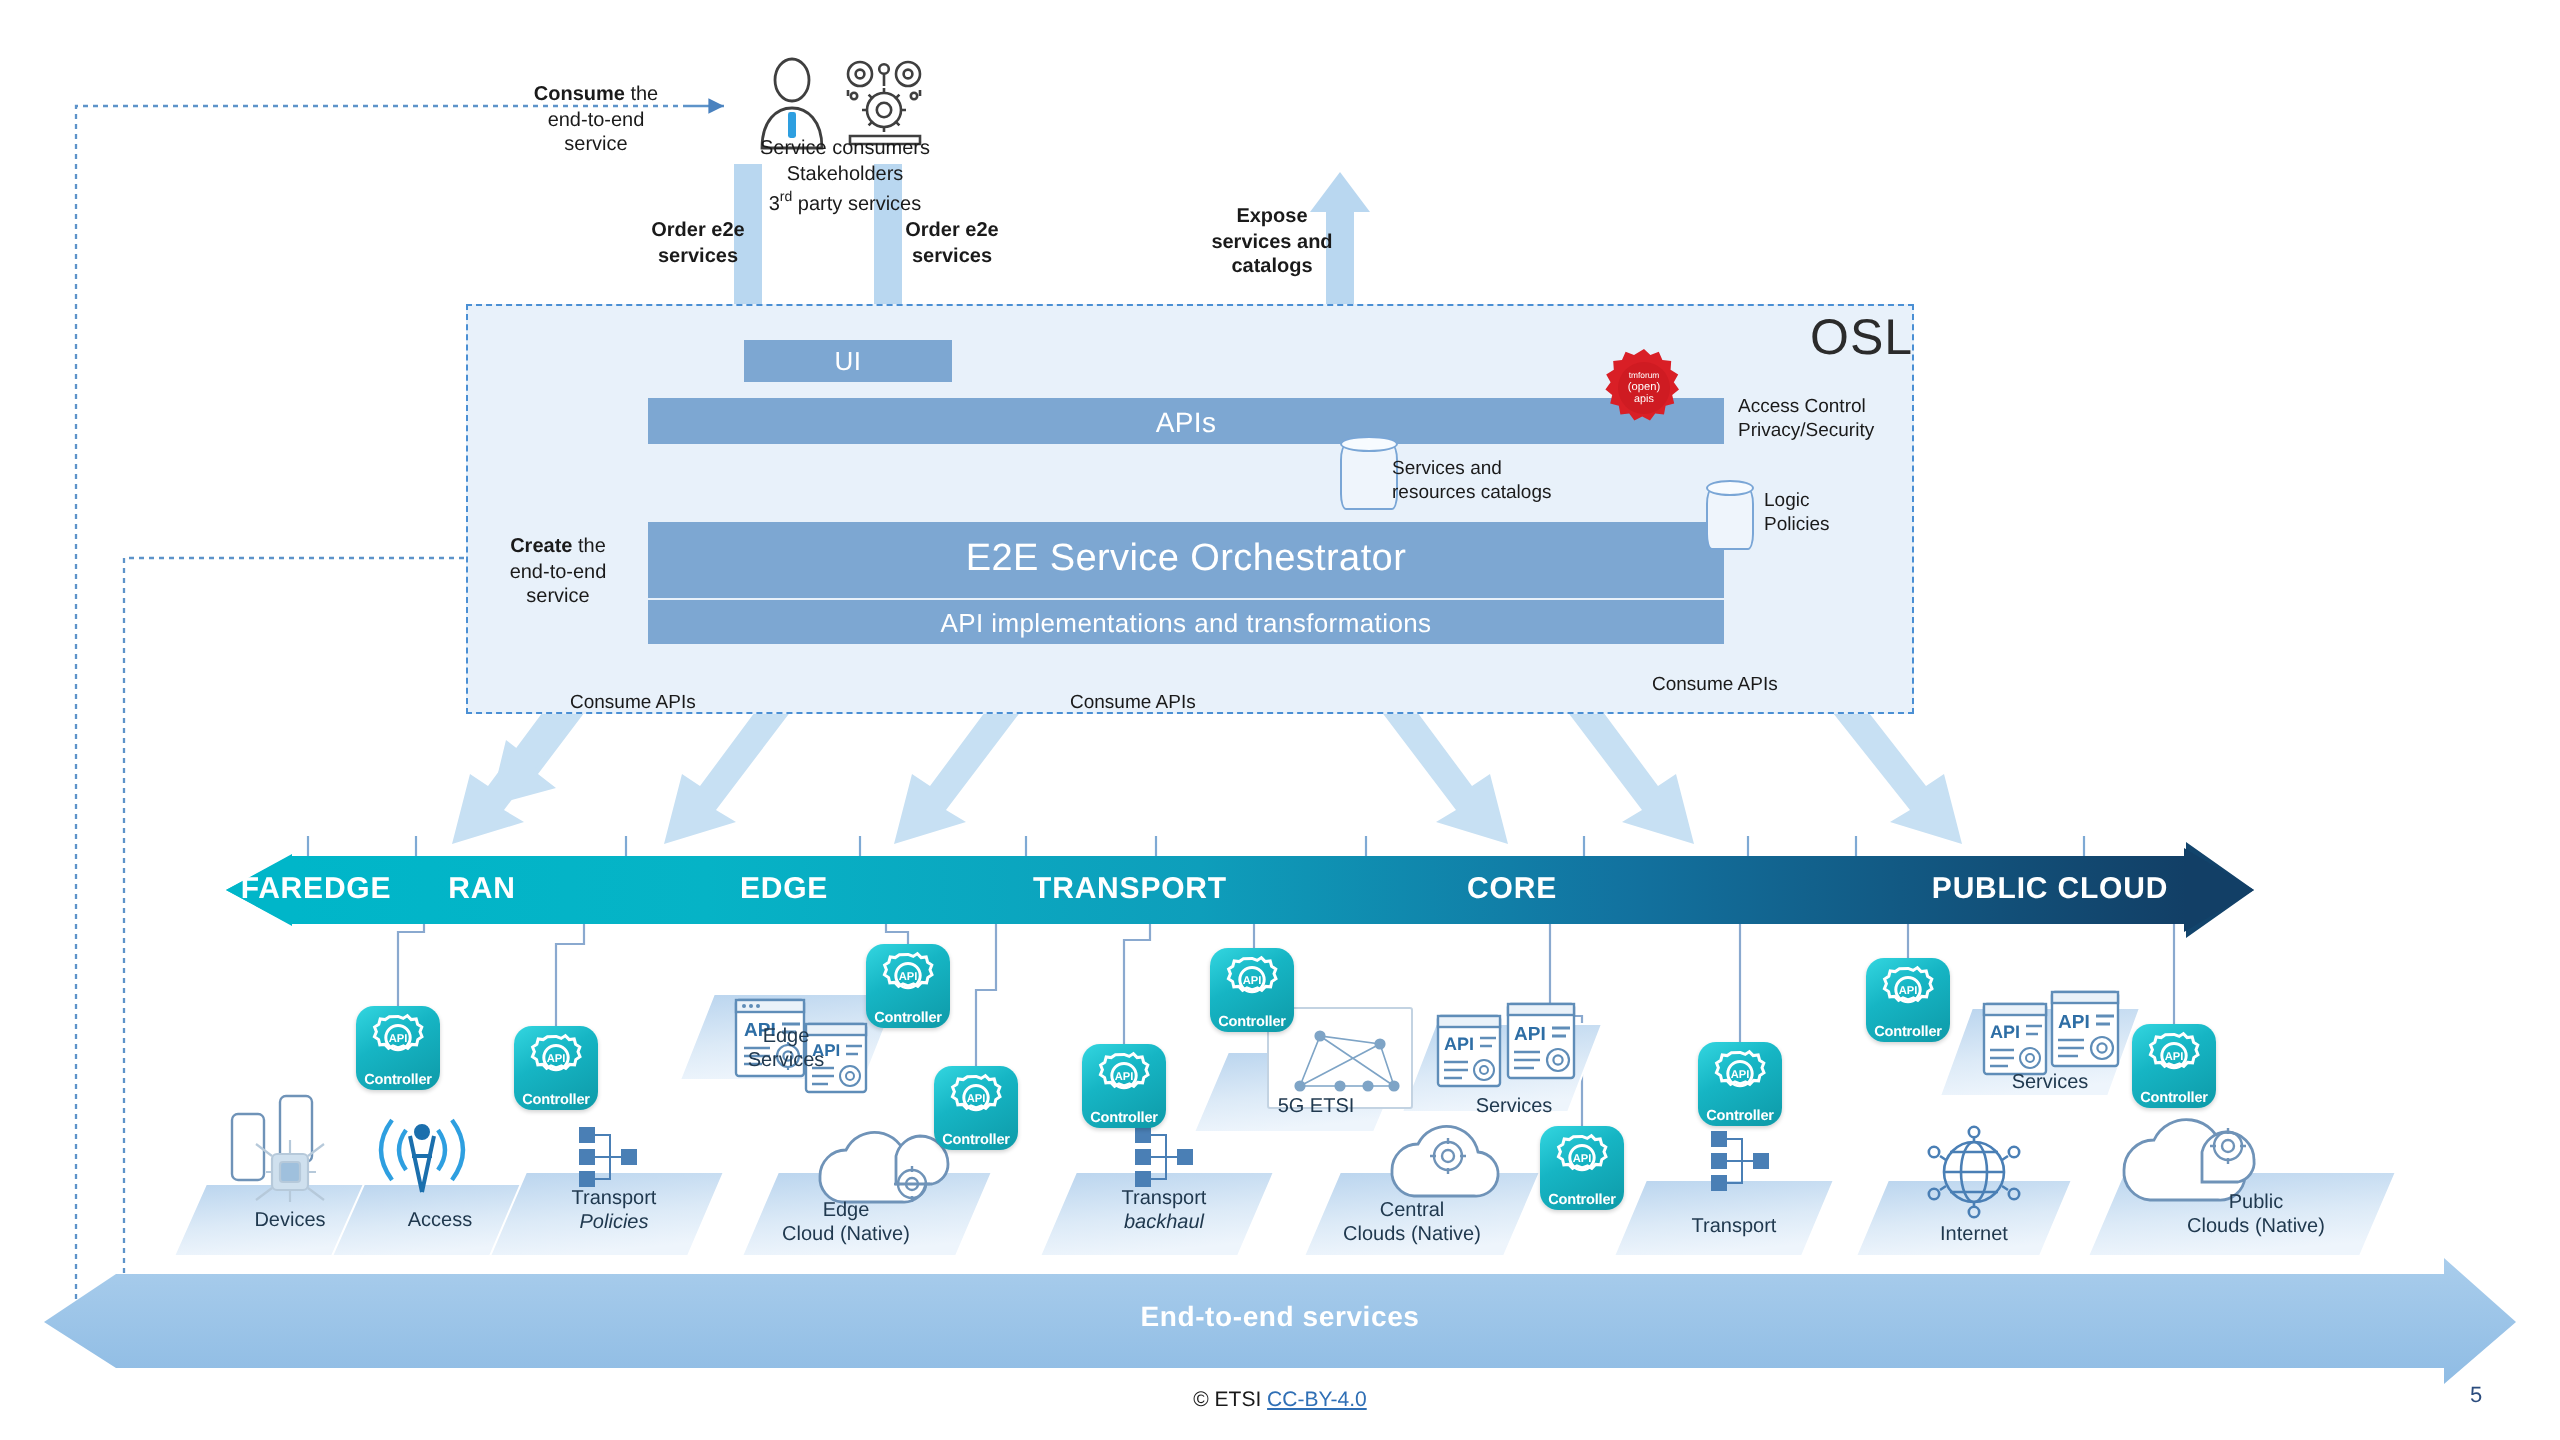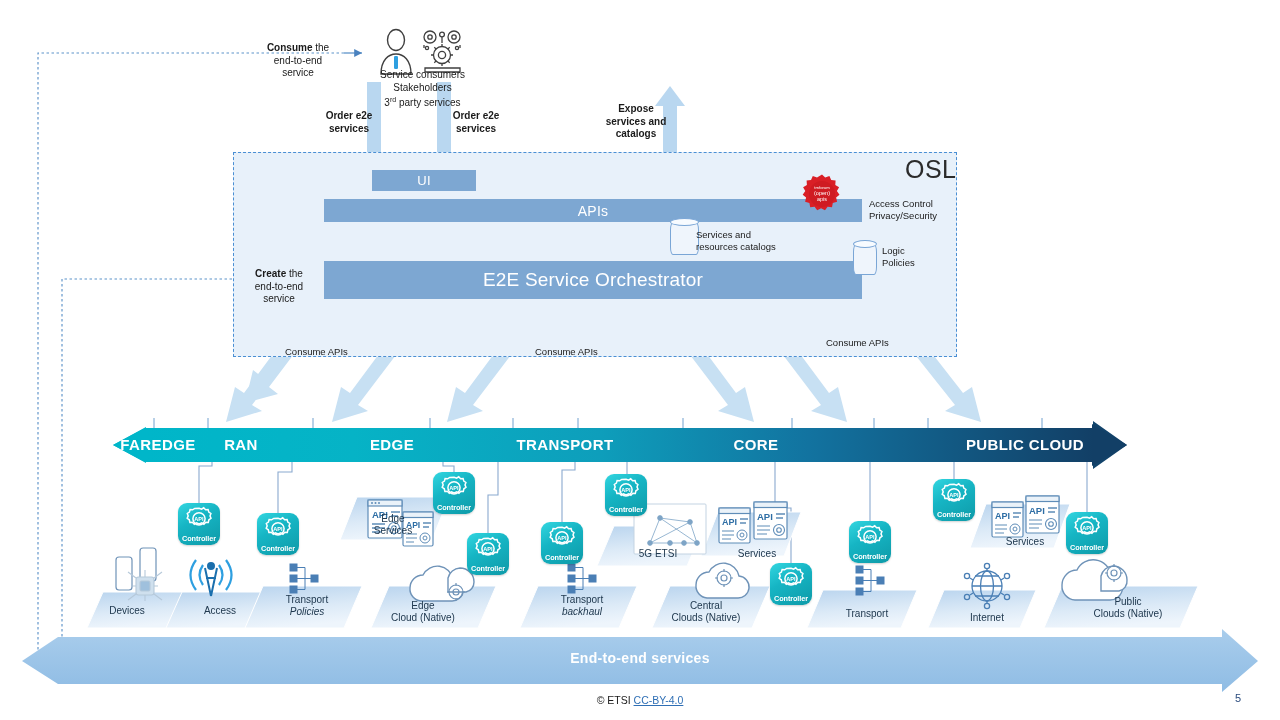--- a/index.html
+++ b/index.html
@@ -237,20 +237,21 @@
       <path d="M22,661 L58,637 L1222,637 L1222,629 L1258,661 L1222,692 L1222,684 L58,684 Z" fill="url(#gradE2E)"></path>
     </g>
   </svg>
 
   <div class="abs" id="osl-panel"></div>
   <div class="abs" id="osl-title">OSL</div>
 
   <div class="abs blue-bar" id="ui-bar">UI</div>
   <div class="abs blue-bar" id="apis-bar">APIs</div>
   <div class="abs blue-bar" id="orch-bar">E2E Service Orchestrator</div>
+  <div class="abs blue-bar" id="apiimpl-bar">API implementations and transformations</div>
 
   <div class="cyl" id="cyl-catalog">
     <div class="body"></div>
       <div class="top"></div>
   </div>
   <div class="cyl" id="cyl-logic">
     <div class="body"></div>
       <div class="top"></div>
   </div>
 
@@ -653,21 +654,21 @@
             <g fill="none" stroke="#ffffff" stroke-width="1.5">
               <path d="M13 2.2 l2.6 1.0 2.1-1.4 1.9 2.0 2.5-0.3 0.7 2.6 2.1 1.4 -0.9 2.4 1.0 2.4 -2.1 1.5 -0.6 2.6 -2.5-0.2 -1.9 2.0 -2.2-1.3 -2.6 1.0 -2.6-1.0 -2.2 1.3 -1.9-2.0 -2.5 0.2 -0.6-2.6 -2.1-1.5 1.0-2.4 -0.9-2.4 2.1-1.4 0.7-2.6 2.5 0.3 2.1-1.4 Z"></path>
               <circle cx="13" cy="12.8" r="6.1"></circle>
             </g>
             <text x="13" y="15.2" font-size="5.6" font-weight="bold" fill="#ffffff" text-anchor="middle" font-family="Liberation Sans, sans-serif">API</text>
           </svg></span>
         <span class="cname">Controller</span>
       </div>
     </div>
 
-  <div class="slab-label" style="left:92px;top:605px;width:70px">
+  <div class="slab-label" style="left:110px;top:605px;width:70px">
     <div>Devices</div>
   </div>
   <div class="slab-label" style="left:185px;top:605px;width:70px">
     <div>Access</div>
   </div>
   <div class="slab-label" style="left:270px;top:594px;width:74px">
     <div>Transport</div>
     <div><i>Policies</i></div>
   </div>
   <div class="slab-label" style="left:362px;top:513px;width:62px">

